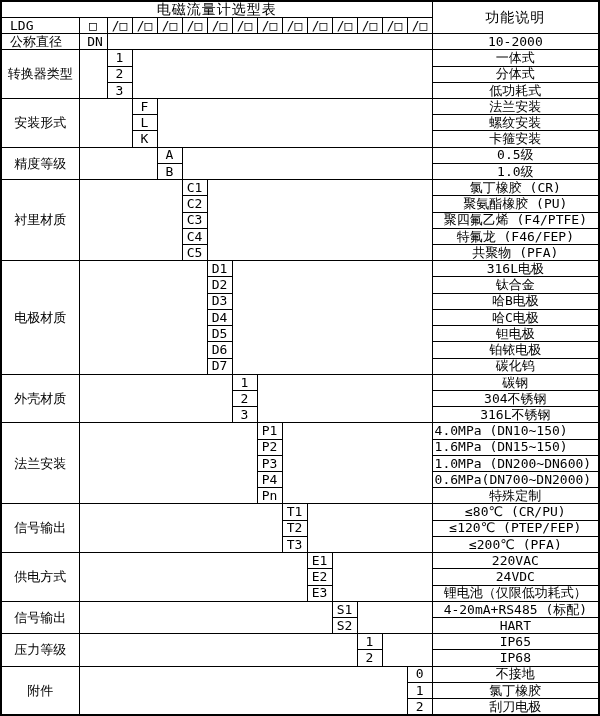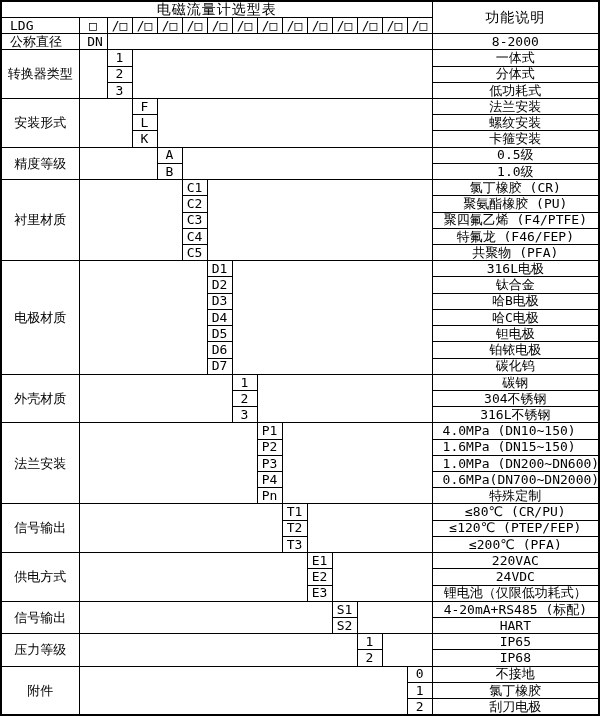--- a/index.html
+++ b/index.html
@@ -21,21 +21,21 @@
     text-align:center;
     vertical-align:middle;
     overflow:hidden;
     white-space:nowrap;
   }
   td.title{font-size:14px;letter-spacing:1px;}
   td.fnhdr{font-size:14px;letter-spacing:1px;}
   td.ldg{text-align:left;padding-left:8px;}
   td.cat-left{text-align:left;padding-left:8px;}
   td.code-left{text-align:center;padding-left:4px;}
-  td.desc-left{text-align:left;padding-left:10px;}
+  td.desc-left{text-align:left;padding-left:2px;}
   col.c-cat{width:78px;}
   col.c-box{width:28px;}
   col.c-code{width:25px;}
   col.c-desc{width:167px;}
 </style>
 </head>
 <body>
 
 <div class="page">
   <table>
@@ -76,21 +76,21 @@
           <td>/□</td>
           <td>/□</td>
           <td>/□</td>
           <td>/□</td>
           <td>/□</td>
         </tr>
         <tr>
           <td class="cat-left">公称直径</td>
           <td class="code-left">DN</td>
           <td colspan="13"></td>
-          <td>8-2000</td>
+          <td>10-2000</td>
         </tr>
         <tr>
           <td rowspan="3">转换器类型</td>
           <td colspan="1" rowspan="3"></td>
           <td>1</td>
           <td colspan="12" rowspan="3"></td>
           <td>一体式</td>
         </tr>
         <tr>
           <td>2</td>

